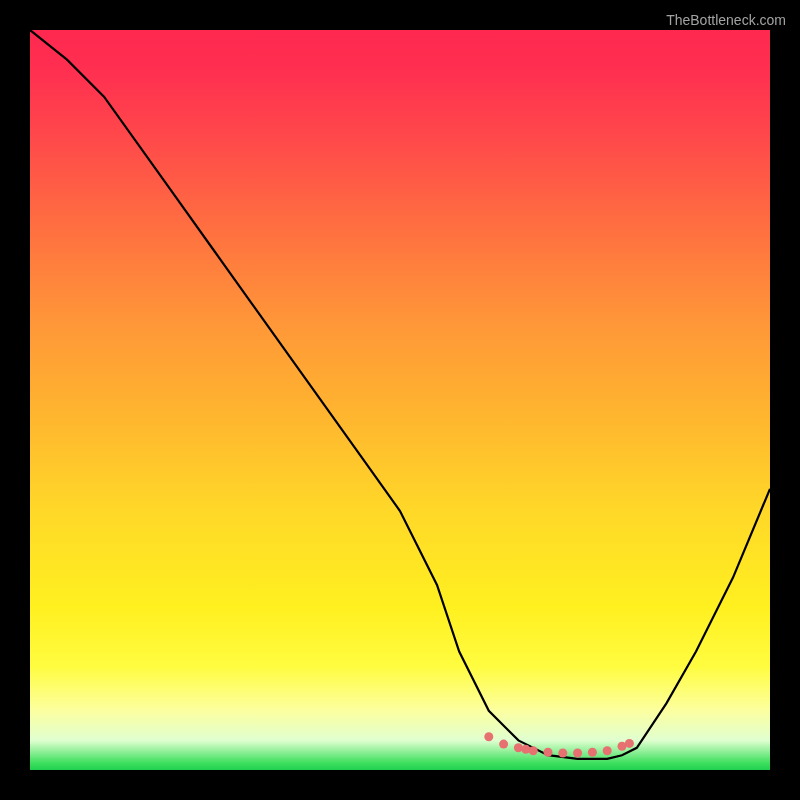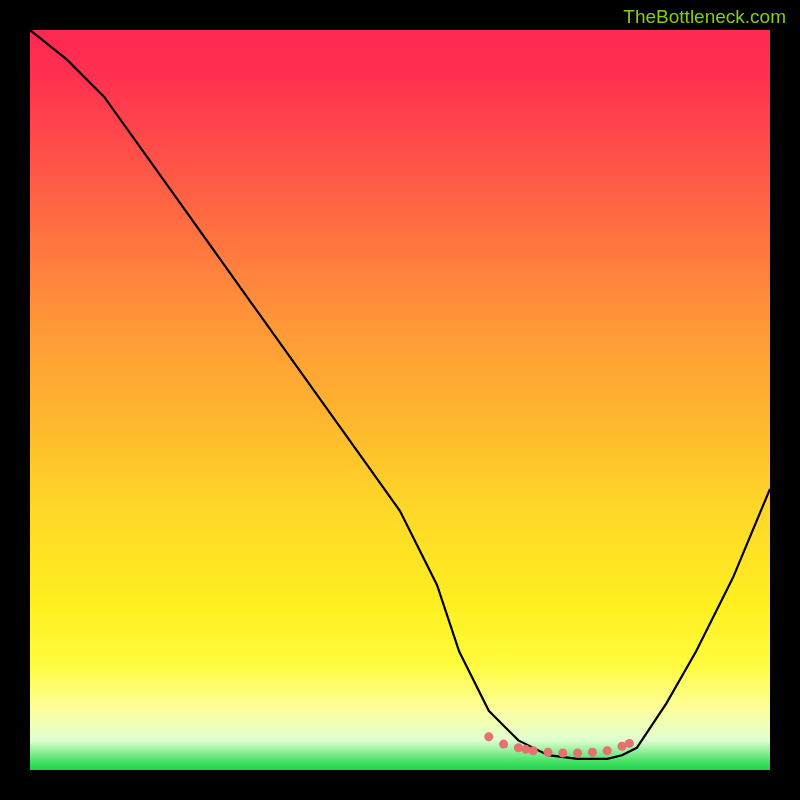--- a/index.html
+++ b/index.html
@@ -5,24 +5,24 @@
   * { margin: 0; padding: 0; box-sizing: border-box; }
   body {
     width: 800px;
     height: 800px;
     background: #000;
     position: relative;
     font-family: Arial, sans-serif;
   }
   .watermark {
     position: absolute;
-    top: 6px;
+    top: 12px;
     right: 14px;
-    color: #84cc16;
-    font-size: 19px;
+    color: #a3a3a3;
+    font-size: 14px;
     font-weight: 500;
     z-index: 10;
   }
   .plot-area {
     position: absolute;
     left: 30px;
     top: 30px;
     width: 740px;
     height: 740px;
   }

